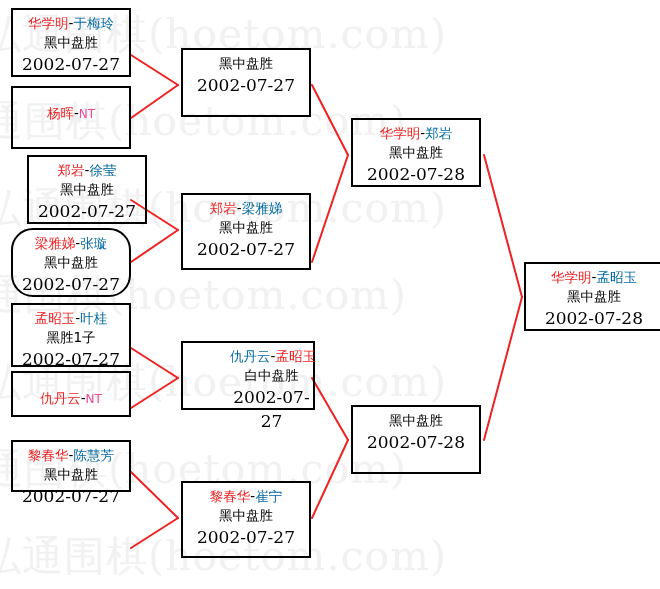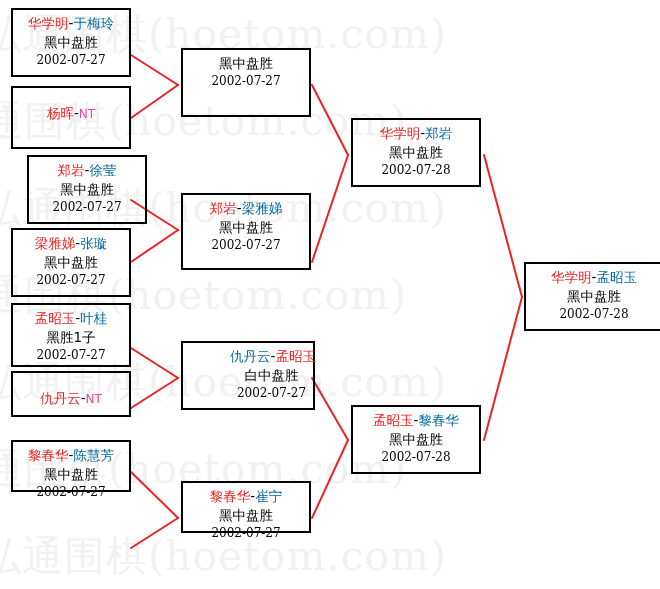--- a/index.html
+++ b/index.html
@@ -74,21 +74,21 @@
   }
   .match-box .dash {
     color: #000000;
   }
   .match-box .result {
     display: block;
     font-size: 13.5px;
   }
   .match-box .matchdate {
     display: block;
-    font-size: 12px;
+    font-size: 17px;
     font-family: "DejaVu Serif", "Liberation Serif", serif;
     letter-spacing: 0px;
   }
   .match-box.bye .pairing {
     margin-top: 12px;
   }
   .match-box.bye .nt {
     font-size: 12px;
     color: #ec4899;
   }
@@ -145,21 +145,21 @@
     <div class="match-box bye" style="left:11px; top:86px; width:120px; height:63px;">
       <span class="pairing"><span class="winner">杨晖</span><span class="dash">-</span><span class="nt">NT</span></span>
     </div>
 
     <div class="match-box" style="left:11px; top:155px; width:120px; height:69px;margin-left:16px;">
       <span class="pairing"><span class="winner">郑岩</span><span class="dash">-</span><span class="loser">徐莹</span></span>
       <span class="result">黑中盘胜</span>
       <span class="matchdate">2002-07-27</span>
     </div>
 
-    <div class="match-box" style="left:11px; top:228px; width:120px; height:69px;">
+    <div class="match-box" style="left:11px; top:228px; width:120px; height:69px;border-radius:22px;">
       <span class="pairing"><span class="winner">梁雅娣</span><span class="dash">-</span><span class="loser">张璇</span></span>
       <span class="result">黑中盘胜</span>
       <span class="matchdate">2002-07-27</span>
     </div>
 
     <div class="match-box" style="left:11px; top:303px; width:120px; height:64px;">
       <span class="pairing"><span class="winner">孟昭玉</span><span class="dash">-</span><span class="loser">叶桂</span></span>
       <span class="result">黑胜1子</span>
       <span class="matchdate">2002-07-27</span>
     </div>
@@ -185,34 +185,33 @@
       <span class="result">黑中盘胜</span>
       <span class="matchdate">2002-07-27</span>
     </div>
 
     <div class="match-box" style="left:181px; top:341px; width:134px; height:69px;padding-left:47px;">
       <span class="pairing"><span class="loser">仇丹云</span><span class="dash">-</span><span class="winner">孟昭玉</span></span>
       <span class="result">白中盘胜</span>
       <span class="matchdate">2002-07-27</span>
     </div>
 
-    <div class="match-box" style="left:181px; top:481px; width:130px; height:52px;">
+    <div class="match-box" style="left:181px; top:481px; width:130px; height:77px;">
       <span class="pairing"><span class="winner">黎春华</span><span class="dash">-</span><span class="loser">崔宁</span></span>
       <span class="result">黑中盘胜</span>
       <span class="matchdate">2002-07-27</span>
     </div>
 
     <div class="match-box" style="left:351px; top:118px; width:130px; height:69px;">
       <span class="pairing"><span class="winner">华学明</span><span class="dash">-</span><span class="loser">郑岩</span></span>
       <span class="result">黑中盘胜</span>
       <span class="matchdate">2002-07-28</span>
     </div>
 
     <div class="match-box" style="left:351px; top:405px; width:130px; height:69px;">
-      <span class="pairing"><span class="winner">孟昭玉</span><span class="dash">-</span><span class="loser">黎春华</span></span>
       <span class="result">黑中盘胜</span>
       <span class="matchdate">2002-07-28</span>
     </div>
 
     <div class="match-box" style="left:524px; top:262px; width:140px; height:69px;">
       <span class="pairing"><span class="winner">华学明</span><span class="dash">-</span><span class="loser">孟昭玉</span></span>
       <span class="result">黑中盘胜</span>
       <span class="matchdate">2002-07-28</span>
     </div>
 

